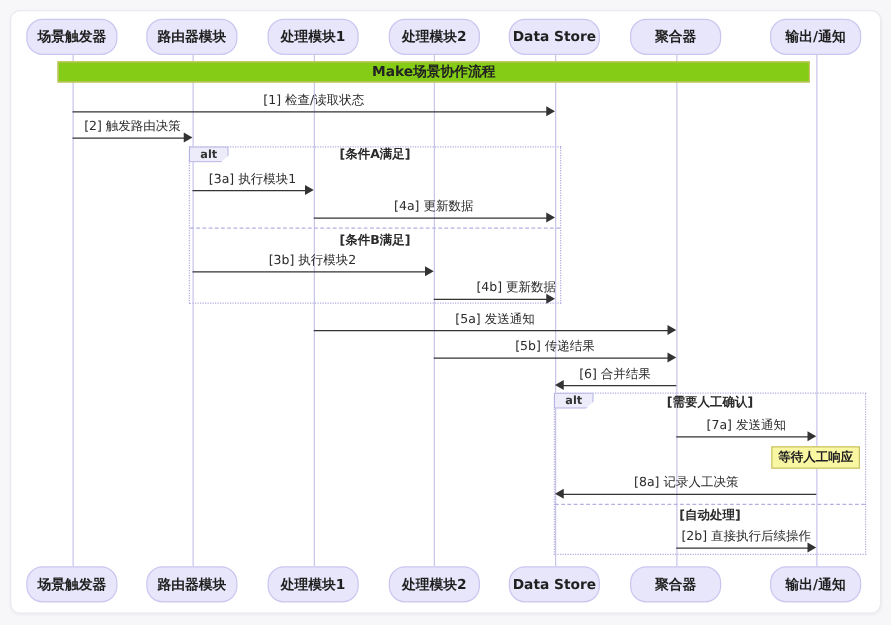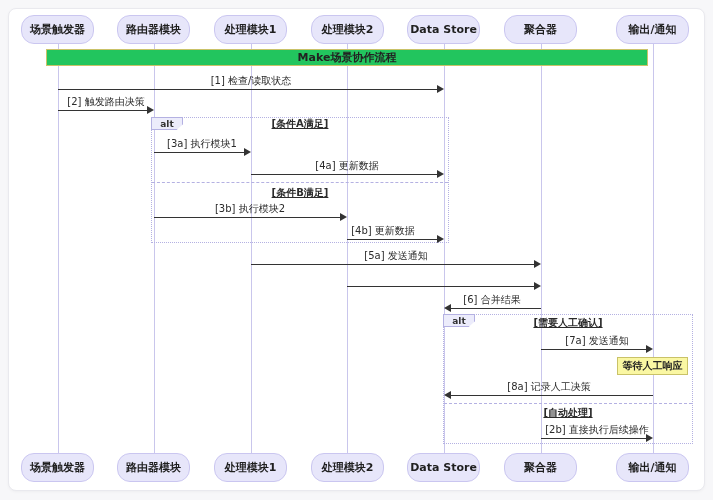--- a/index.html
+++ b/index.html
@@ -20,21 +20,21 @@
     border-left: 1px solid #C9C6EC; z-index: 1;
   }
   .participant {
     position: absolute; width: 73px; height: 29px;
     background: #E7E6FA; border: 1px solid #CAC6F0; border-radius: 13px;
     display: flex; align-items: center; justify-content: center;
     font-size: 11px; font-weight: 700; color: #1f1f1f; z-index: 3;
   }
   .banner {
     position: absolute; left: 37px; top: 40px; width: 602px; height: 17px;
-    background: #22c55e; border: 1px solid #C9C268;
+    background: #84cc16; border: 1px solid #C9C268;
     display: flex; align-items: center; justify-content: center;
     font-size: 11px; font-weight: 700; color: #222; z-index: 2;
   }
   .msg-line {
     position: absolute; height: 0; border-top: 1px solid #333; z-index: 4;
   }
   .head-r {
     position: absolute; width: 0; height: 0; z-index: 4;
     border-top: 4px solid transparent; border-bottom: 4px solid transparent;
     border-left: 7px solid #333;
@@ -60,21 +60,20 @@
     position: absolute; left: -1px; top: -1px; width: 32px; height: 13px;
     background: #ECECFB; border: 1px solid #B4B1E2;
     clip-path: polygon(0 0, 100% 0, 100% 55%, 80% 100%, 0 100%);
     font-size: 9px; font-weight: 700; color: #333;
     display: flex; align-items: center; justify-content: center;
   }
   .frag-cond {
     position: absolute; left: 0; width: 100%; text-align: center;
     font-size: 10px; line-height: 12px; font-weight: 600; color: #2b2b2b;
     white-space: nowrap;
-    text-decoration: underline;
   }
   .note {
     position: absolute; left: 608px; top: 348px; width: 71px; height: 18px;
     background: #FAF7A3; border: 1px solid #C9C268;
     display: flex; align-items: center; justify-content: center;
     font-size: 10px; font-weight: 600; color: #222; z-index: 5;
   }
 </style>
 </head>
 <body>
@@ -134,28 +133,29 @@
   <div class="head-r" style="left:235px;top:139px"></div>
 
   <div class="msg-label" style="left:248px;top:151px">[4a] 更新数据</div>
   <div class="msg-line" style="left:242px;top:165px;width:187px"></div>
   <div class="head-r" style="left:428px;top:161px"></div>
 
   <div class="msg-label" style="left:151px;top:194px">[3b] 执行模块2</div>
   <div class="msg-line" style="left:145px;top:208px;width:187px"></div>
   <div class="head-r" style="left:331px;top:204px"></div>
 
-  <div class="msg-label" style="left:284px;top:216px">[4b] 更新数据</div>
+  <div class="msg-label" style="left:314px;top:216px">[4b] 更新数据</div>
   <div class="msg-line" style="left:338px;top:230px;width:91px"></div>
   <div class="head-r" style="left:428px;top:226px"></div>
 
   <div class="msg-label" style="left:297px;top:241px">[5a] 发送通知</div>
   <div class="msg-line" style="left:242px;top:255px;width:284px"></div>
   <div class="head-r" style="left:525px;top:251px"></div>
 
+  <div class="msg-label" style="left:345px;top:263px">[5b] 传递结果</div>
   <div class="msg-line" style="left:338px;top:277px;width:188px"></div>
   <div class="head-r" style="left:525px;top:273px"></div>
 
   <div class="msg-label" style="left:393px;top:285px">[6] 合并结果</div>
   <div class="msg-line" style="left:441px;top:299px;width:91px"></div>
   <div class="head-l" style="left:435px;top:295px"></div>
 
   <div class="msg-label" style="left:498px;top:326px">[7a] 发送通知</div>
   <div class="msg-line" style="left:532px;top:340px;width:106px"></div>
   <div class="head-r" style="left:637px;top:336px"></div>

